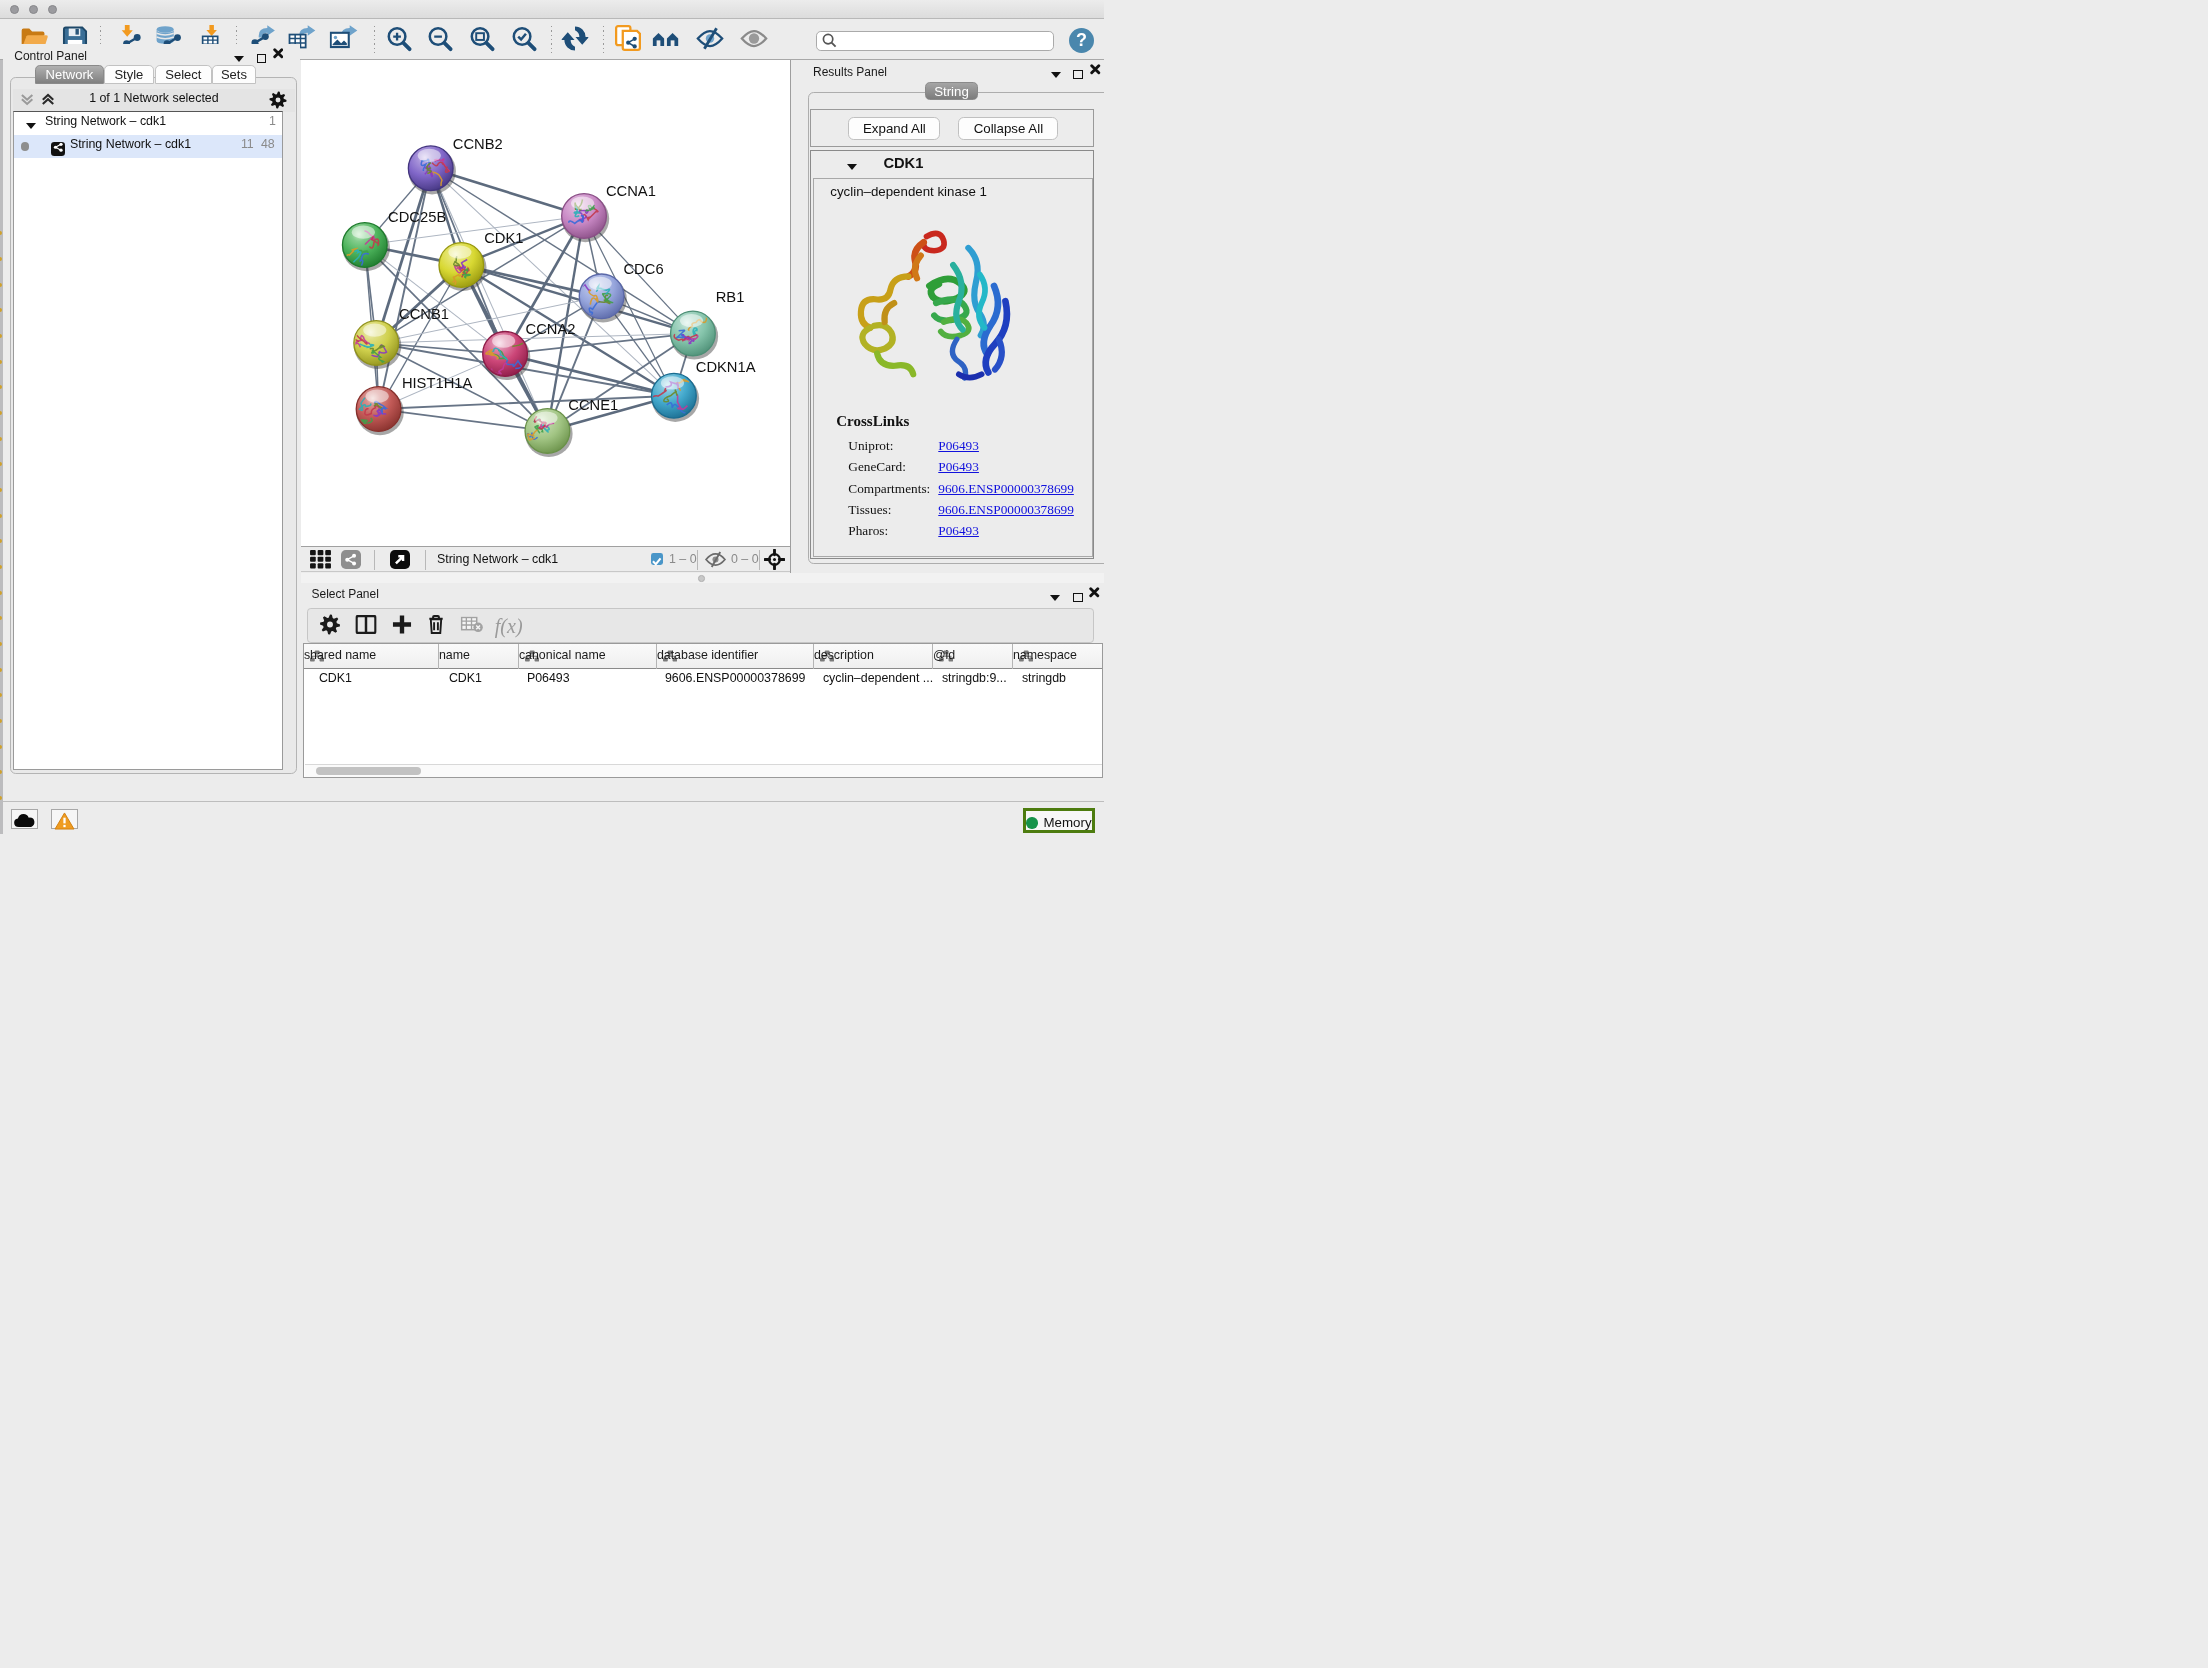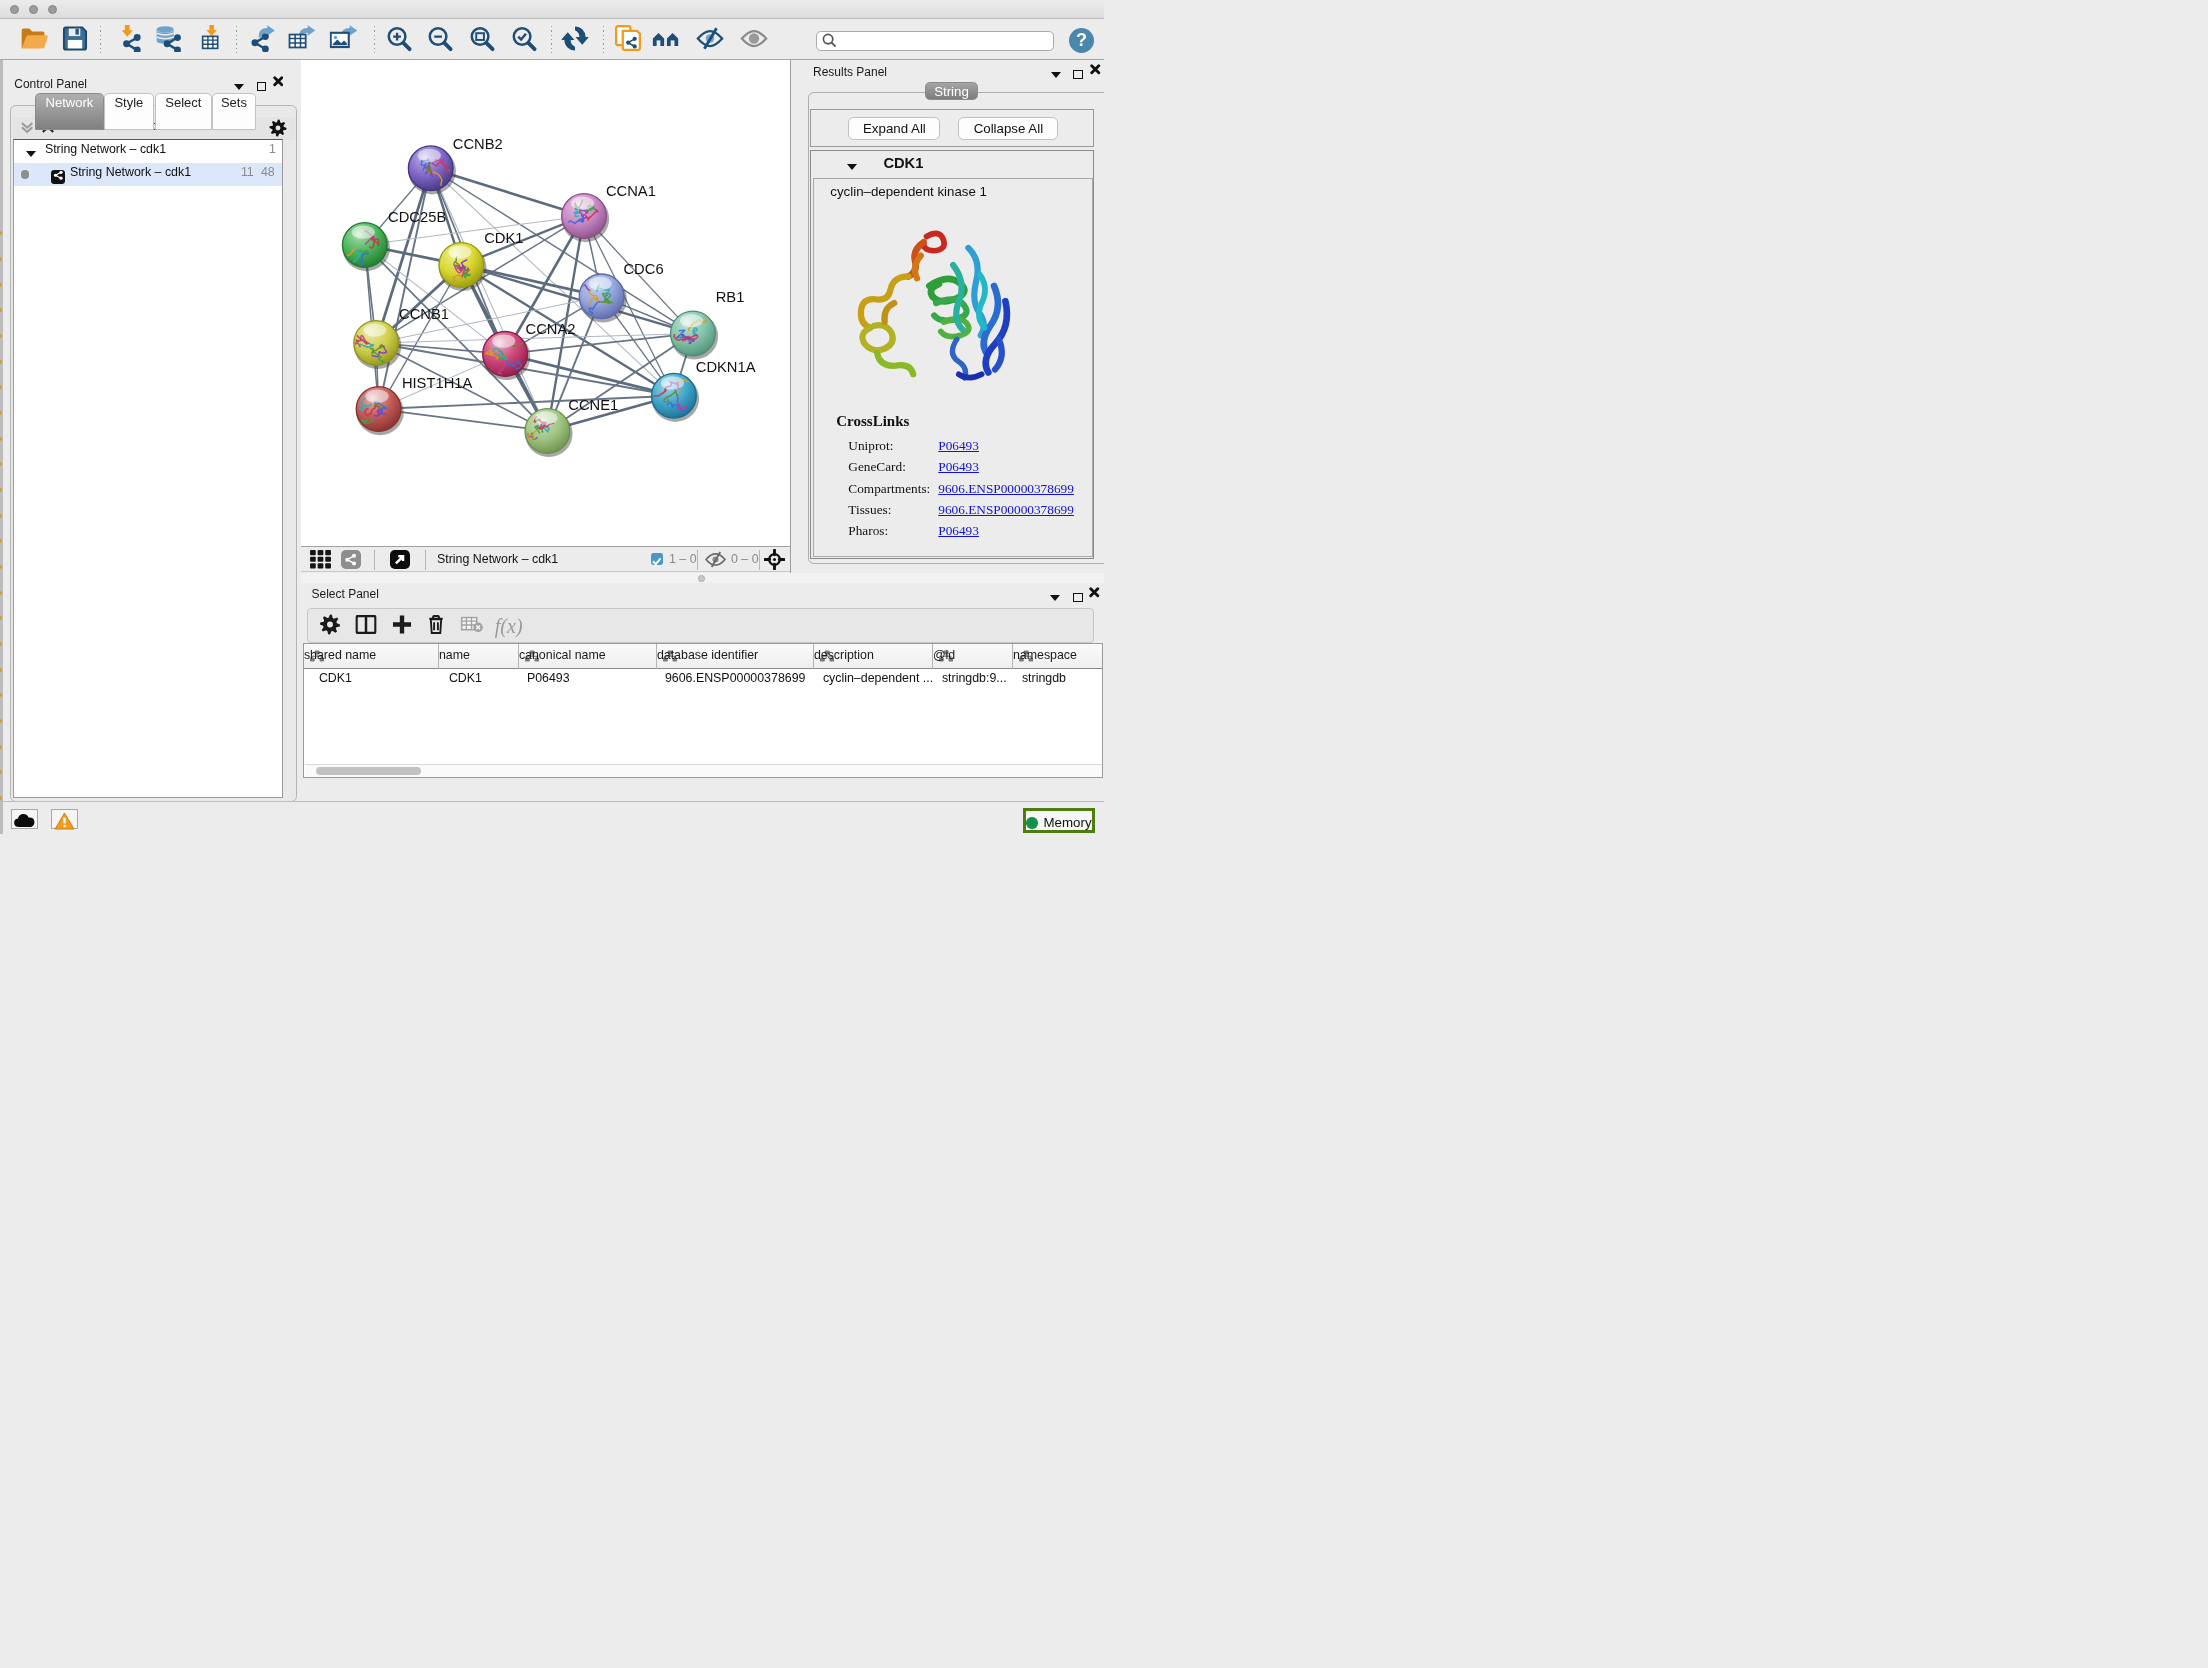--- a/index.html
+++ b/index.html
@@ -16,23 +16,23 @@
 .help {position:absolute; left:1069px; top:27.6px; width:25px; height:25px; border-radius:50%; background:#4a87ad;
   color:#fff; font-weight:bold; font-size:18px; text-align:center; line-height:25px;}
 .lstrip {position:absolute; left:0; top:60px; width:3.3px; height:774px; background:#bcbcbe; overflow:hidden; z-index:5;}
 .ldot {position:absolute; left:-1.9px; width:3.8px; height:3.8px; border-radius:50%; background:#cfa12c;}
 
 .panelhead {font-size:12px; color:#1a1a1a;}
 .tri {display:inline-block; width:0; height:0; border-left:5.2px solid transparent; border-right:5.2px solid transparent; border-top:6.7px solid #111; vertical-align:middle;}
 .sqbtn {display:inline-block; width:9.5px; height:9.5px; border:1.7px solid #111; vertical-align:middle;}
 
 
-.cpanel {position:absolute; left:2.9px; top:72px; width:297px; height:741px; background:#ececec;}
+.cpanel {position:absolute; left:2.9px; top:44px; width:297px; height:741px; background:#ececec;}
 .cp-title {position:absolute; left:11.4px; top:4.8px;}
-.tab {position:absolute; top:21.4px; height:37px; background:#fdfdfd; border:1px solid #c2c2c2; border-radius:4.8px 4.8px 0 0;
+.tab {position:absolute; top:21.4px; height:19px; background:#fdfdfd; border:1px solid #c2c2c2; border-radius:4.8px 4.8px 0 0;
   text-align:center; font-size:13px; line-height:18px; color:#222; z-index:2;}
 .tab.sel {background:linear-gradient(#b0b0b0,#808080); color:#fff; border-color:#8a8a8a;}
 .subpanel {position:absolute; left:7.6px; top:33px; width:287px; height:697px; border:1px solid #b4b4b4; border-radius:5.7px; background:#e9e9e9;}
 .selbar {position:absolute; left:1.4px; top:10.5px; width:282px; height:23px; background:#e4e4e4; font-size:12.4px;}
 .cp-list {position:absolute; left:1.4px; top:33px; width:270px; height:659px; background:#fff; border:1px solid #9a9a9a; border-top:1.4px solid #555; font-size:12.4px;}
 .row1 {position:absolute; left:0; top:1px; width:100%; height:22px;}
 .row2 {position:absolute; left:0; top:23px; width:100%; height:23px; background:#dce7fa;}
 .shbadge {display:inline-block; width:14.3px; height:14.3px; background:#111; border-radius:3.3px; text-align:center; vertical-align:-2.9px;}
 .graynum {color:#8a8a8a;}
 

